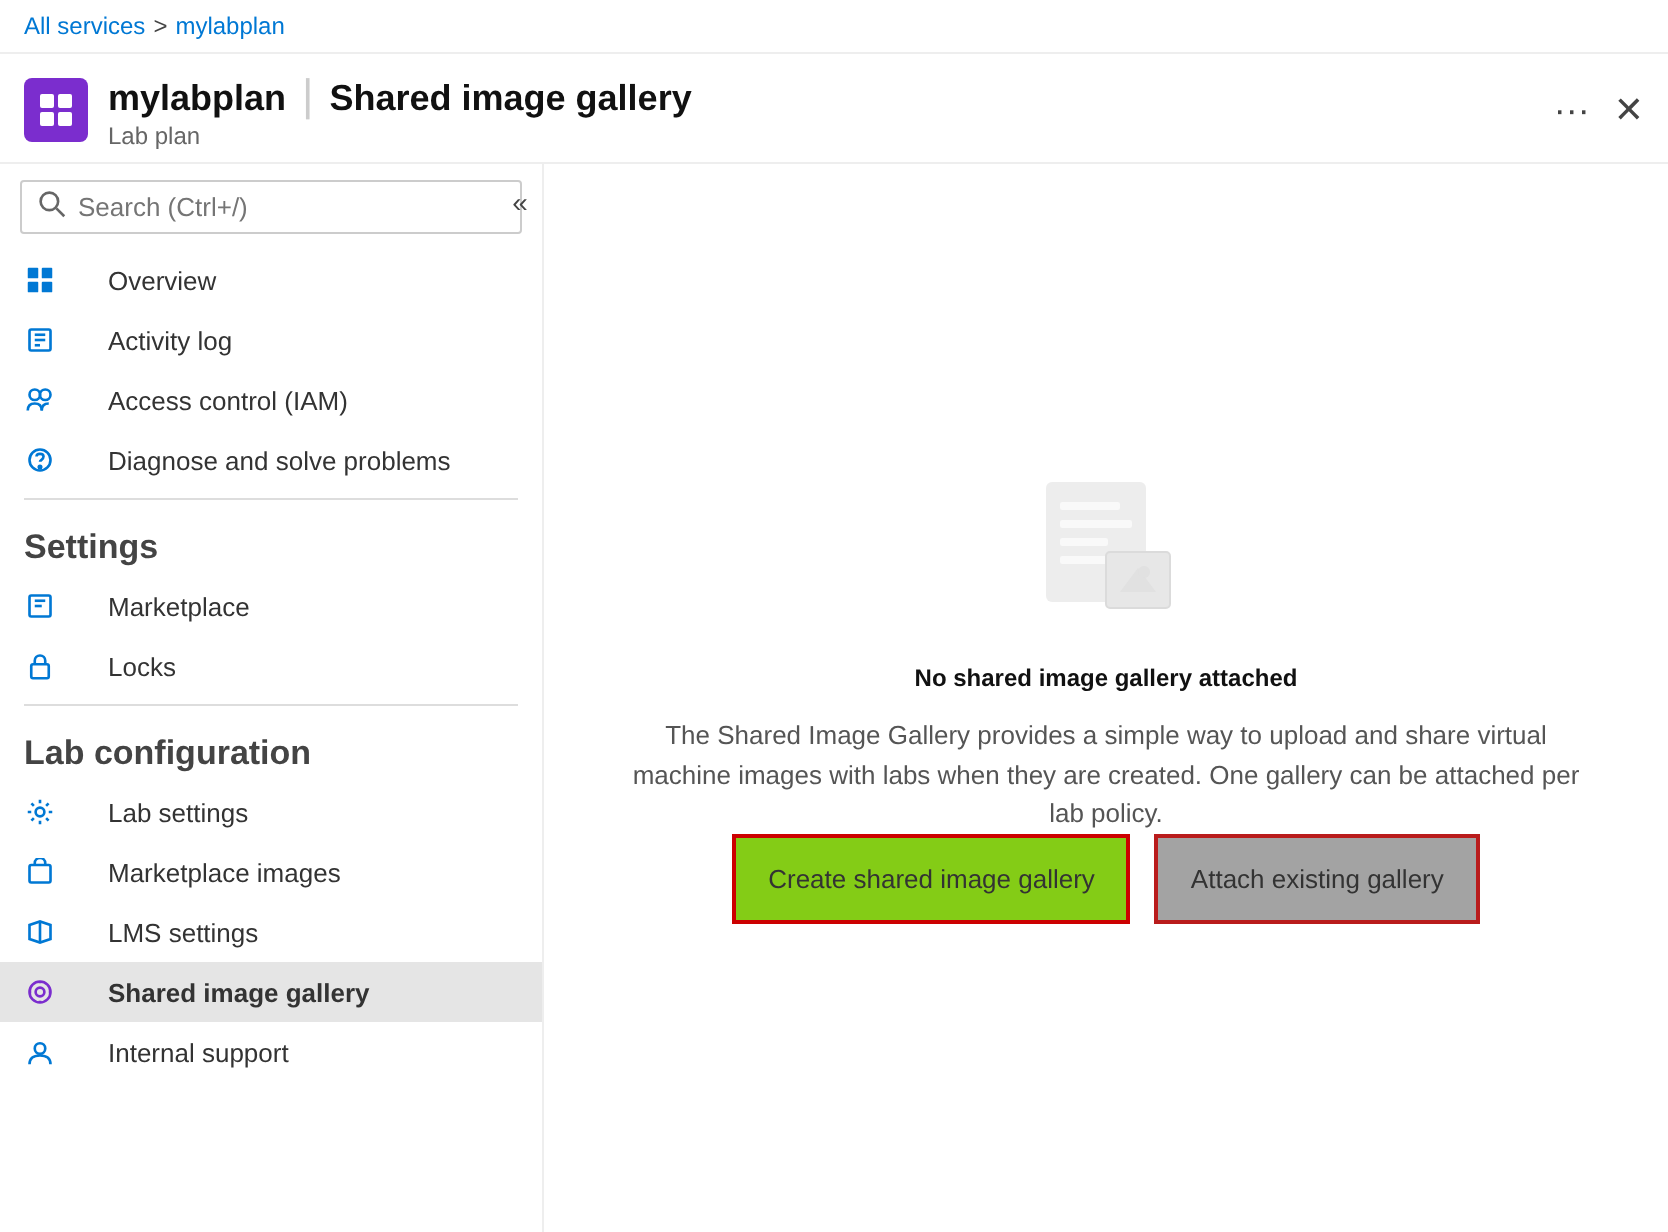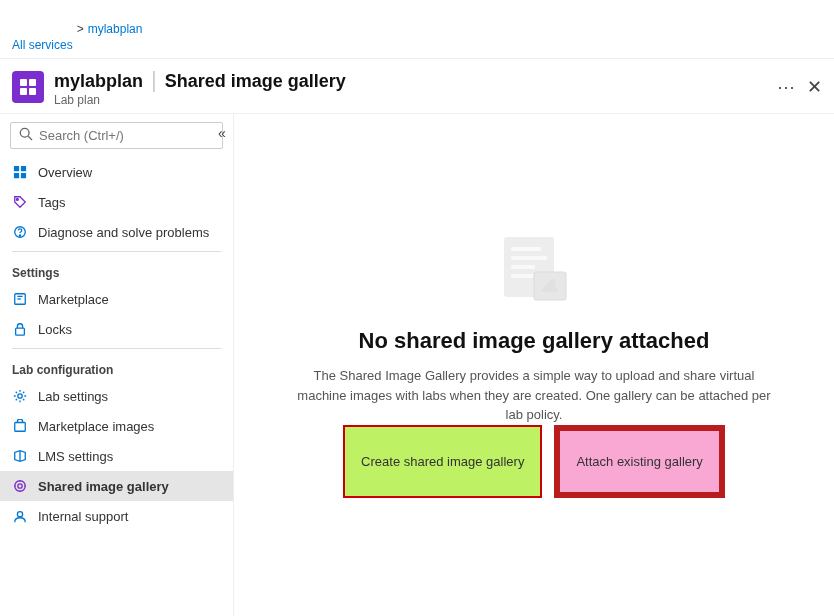--- a/index.html
+++ b/index.html
@@ -43,21 +43,21 @@
 
     
     .main-layout {
       display: flex;
       flex: 1;
       overflow: hidden;
     }
 
     
     .sidebar {
-      width: 234px;
+      width: 272px;
       border-right: 1px solid #eee;
       display: flex;
       flex-direction: column;
       flex-shrink: 0;
       overflow-y: auto;
       position: relative;
     }
     .sidebar-search {
       display: flex;
       align-items: center;
@@ -86,28 +86,28 @@
       color: #444;
       font-size: 14px;
     }
 
     .sidebar-item {
       display: flex;
       align-items: center;
       padding: 7px 12px;
       cursor: pointer;
       color: #333;
-      gap: 10px;
+      gap: 26px;
       font-size: 13px;
     }
     .sidebar-item.active { background: #e5e5e5; font-weight: 600; }
     .sidebar-item .item-icon { width: 16px; height: 16px; flex-shrink: 0; display: flex; align-items: center; justify-content: center; }
 
     .sidebar-section-label {
-      font-size: 12px;
+      font-size: 17px;
       font-weight: 700;
       color: #444;
       padding: 10px 12px 4px 12px;
       text-transform: none;
       letter-spacing: 0;
     }
     .sidebar-divider {
       border: none;
       border-top: 1px solid #ddd;
       margin: 4px 12px;
@@ -133,69 +133,69 @@
     }
 
     .empty-icon {
       width: 90px;
       height: 80px;
       margin-bottom: 16px;
       opacity: 0.35;
     }
 
     .empty-title {
-      font-size: 22px;
+      font-size: 12px;
       font-weight: 600;
       color: #111;
       margin-bottom: 12px;
     }
 
     .empty-desc {
       font-size: 13px;
       color: #555;
       line-height: 1.5;
     }
 
     .action-buttons {
       display: flex;
       gap: 12px;
     }
 
     .btn-primary {
       border: 2px solid #c00;
-      background: #bef264;
+      background: #84cc16;
       color: #333;
       padding: 7px 16px;
       font-size: 13px;
       cursor: pointer;
       font-weight: 500;
     }
 
     .btn-secondary {
-      border: 6px solid #b91c1c;
-      background: #f9a8d4;
+      border: 2px solid #b91c1c;
+      background: #a3a3a3;
       color: #333;
-      padding: 23px 16px;
+      padding: 13px 16px;
       font-size: 13px;
       cursor: pointer;
     }
 
     
     .sidebar::-webkit-scrollbar { width: 6px; }
     .sidebar::-webkit-scrollbar-thumb { background: #ccc; border-radius: 3px; }
     .sidebar::-webkit-scrollbar-track { background: #f0f0f0; }
 
     
     .icon-blue { color: #0078d4; }
   </style>
 </head>
 <body>
 
 <div class="breadcrumb">
-  <a href="#" style="color:#0078d4;text-decoration:none;margin-top:32px;">All services</a>
+  <a href="#" style="color:#0078d4;text-decoration:none;">All services</a>
   <span>&gt;</span>
   <a href="#" style="color:#0078d4;text-decoration:none;">mylabplan</a>
 </div>
 
 <div class="page-header">
   <div class="page-header-icon">
     <svg viewBox="0 0 20 20" xmlns="http://www.w3.org/2000/svg">
       <rect x="2" y="2" width="7" height="7" rx="1"></rect>
       <rect x="11" y="2" width="7" height="7" rx="1"></rect>
       <rect x="2" y="11" width="7" height="7" rx="1"></rect>
@@ -237,31 +237,44 @@
         <svg width="14" height="14" viewBox="0 0 16 16" fill="#0078d4">
           <rect x="1" y="1" width="6" height="6" rx="0.5"></rect>
           <rect x="9" y="1" width="6" height="6" rx="0.5"></rect>
           <rect x="1" y="9" width="6" height="6" rx="0.5"></rect>
           <rect x="9" y="9" width="6" height="6" rx="0.5"></rect>
         </svg>
       </span>
       <span>Overview</span>
     </div>
 
-
-
-    <div class="sidebar-item">
-      <span class="item-icon">
-        <svg width="14" height="14" viewBox="0 0 16 16" fill="none" stroke="#7b2dce" stroke-width="1.5">
-          <path d="M2 2h6l6 6-6 6-6-6V2z"></path>
-          <circle cx="5" cy="5" r="1" fill="#7b2dce"></circle>
-        </svg>
-      </span>
-      <span>Tags</span>
-    </div>
+    <div class="sidebar-item">
+      <span class="item-icon icon-blue">
+        <svg width="14" height="14" viewBox="0 0 16 16" fill="none" stroke="#0078d4" stroke-width="1.5">
+          <rect x="2" y="2" width="12" height="12" rx="1"></rect>
+          <line x1="5" y1="5" x2="11" y2="5"></line>
+          <line x1="5" y1="8" x2="11" y2="8"></line>
+          <line x1="5" y1="11" x2="8" y2="11"></line>
+        </svg>
+      </span>
+      <span>Activity log</span>
+    </div>
+
+    <div class="sidebar-item">
+      <span class="item-icon">
+        <svg width="14" height="14" viewBox="0 0 16 16" fill="none" stroke="#0078d4" stroke-width="1.5">
+          <circle cx="5" cy="5" r="3"></circle>
+          <circle cx="11" cy="5" r="3"></circle>
+          <path d="M1 14c0-3 2-4 4-4s4 1 4 4"></path>
+          <path d="M9 14c0-3 2-4 4-4"></path>
+        </svg>
+      </span>
+      <span>Access control (IAM)</span>
+    </div>
+
 
     <div class="sidebar-item">
       <span class="item-icon">
         <svg width="14" height="14" viewBox="0 0 16 16" fill="none" stroke="#0078d4" stroke-width="1.5">
           <circle cx="8" cy="8" r="6"></circle>
           <path d="M6 6c0-2 4-2 4 0s-2 2-2 3"></path>
           <circle cx="8" cy="12" r="0.7" fill="#0078d4"></circle>
         </svg>
       </span>
       <span>Diagnose and solve problems</span>

